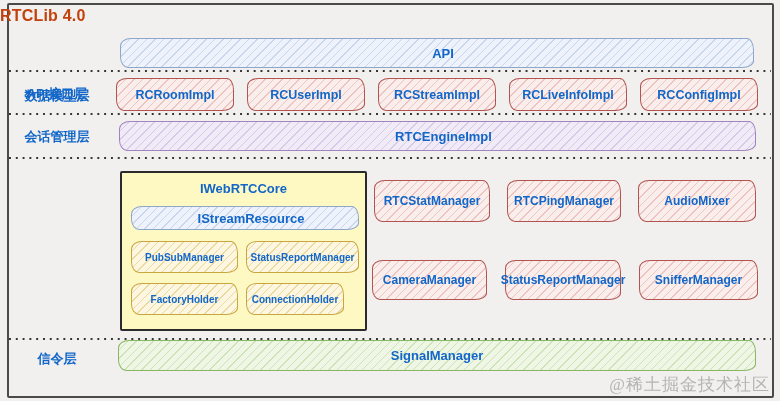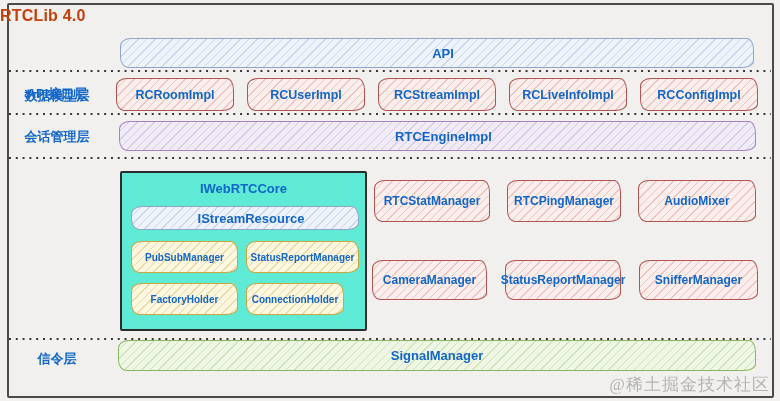--- a/index.html
+++ b/index.html
@@ -57,21 +57,21 @@
     border:1.6px solid #86b761;
     background:repeating-linear-gradient(135deg,#cde3b8 0 1px,rgba(0,0,0,0) 1px 6px),#eff6e6;
   }
   .model-row{
     position:absolute;left:116px;top:78px;width:642px;height:33px;
     display:flex;gap:13px;
   }
   .model-row .box{position:relative;flex:1;font-size:12.5px;}
   .core-box{
     position:absolute;left:120px;top:171px;width:247px;height:160px;
-    background:#5eead4;border:2px solid #2b2b2b;border-radius:2px;
+    background:#fef9c3;border:2px solid #2b2b2b;border-radius:2px;
     box-sizing:border-box;
   }
   .core-title{
     position:absolute;left:0;top:8px;width:100%;text-align:center;
     font-size:13px;font-weight:bold;color:#1266c8;
   }
   .mgr-row{
     position:absolute;display:flex;justify-content:space-between;
   }
   .mgr-row .box{position:relative;font-size:12px;}

